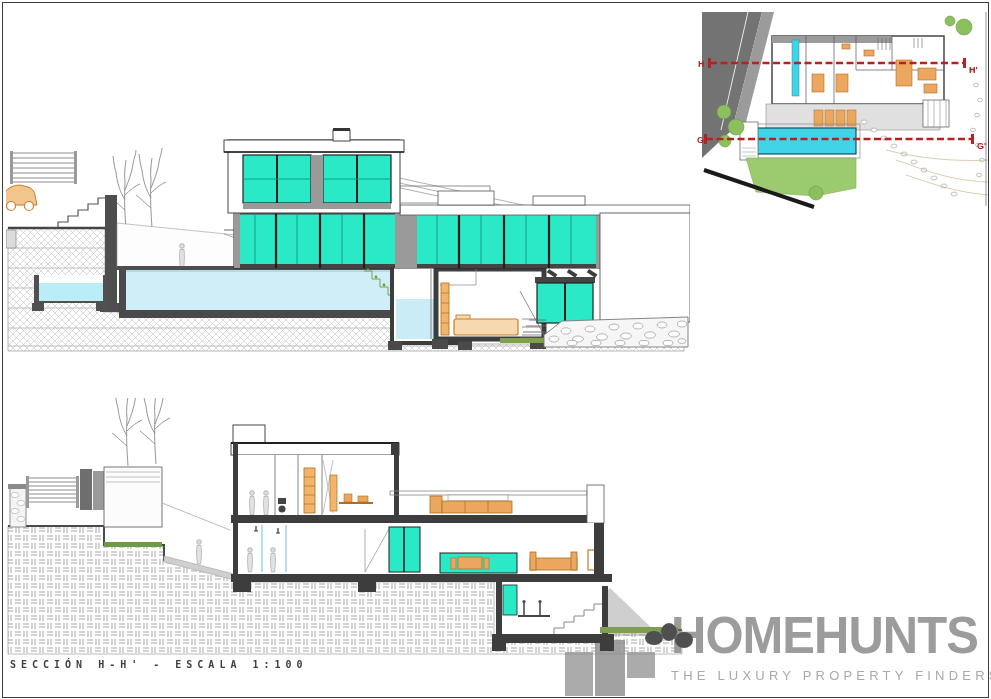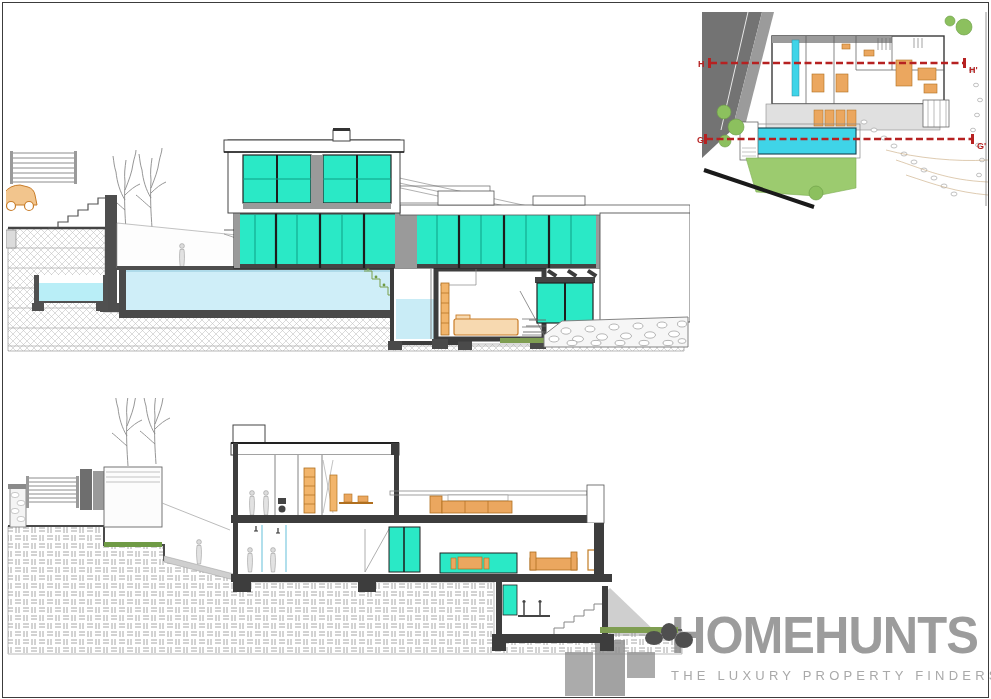--- a/index.html
+++ b/index.html
@@ -422,16 +422,17 @@
     </g>
 
     <rect x="594" y="229" width="78" height="6" fill="#7f9e52"></rect>
     <g fill="#4f4f4f">
       <ellipse cx="648" cy="240" rx="9" ry="7"></ellipse>
       <ellipse cx="663" cy="234" rx="8" ry="9"></ellipse>
       <ellipse cx="678" cy="242" rx="9" ry="8"></ellipse>
     </g>
   </svg>
 
+  <div class="sec-label" style="left:10px;top:659px">SECCIÓN H-H' - ESCALA 1:100</div>
 
 
   <div class="frame"></div>
 </div>
 
 </body></html>

